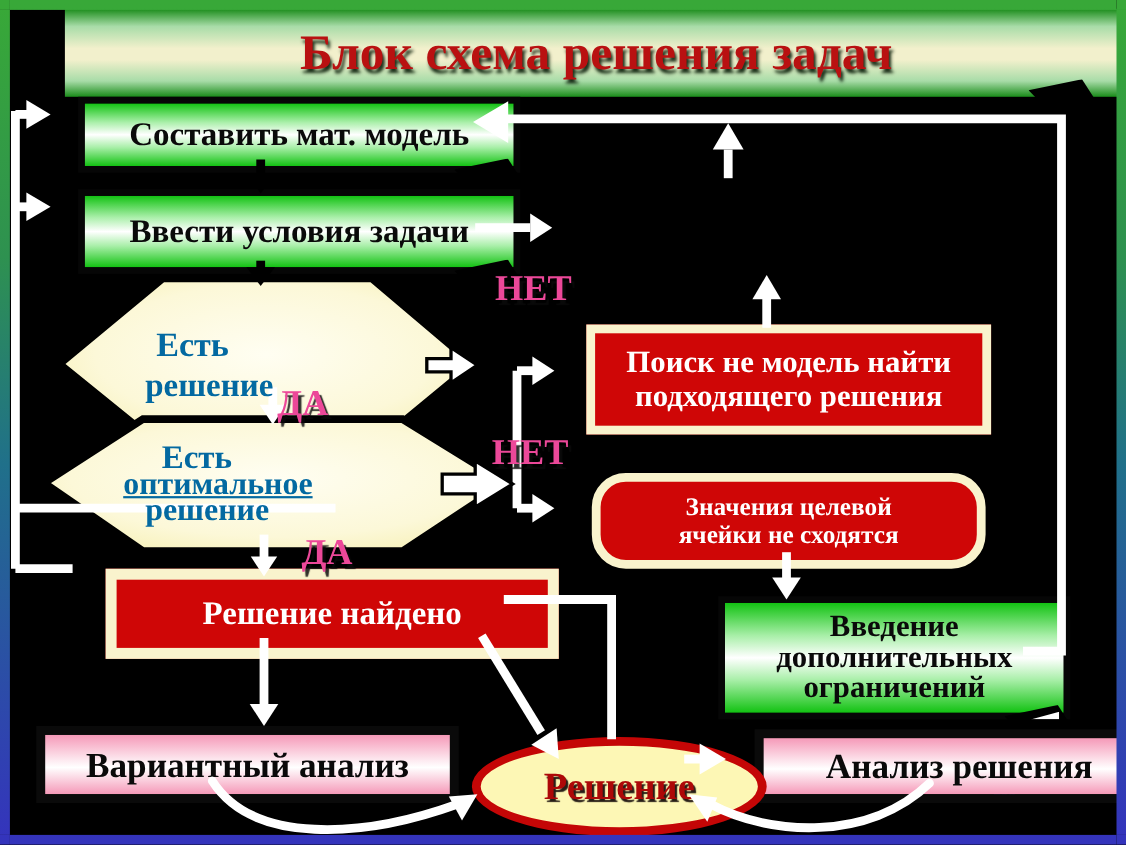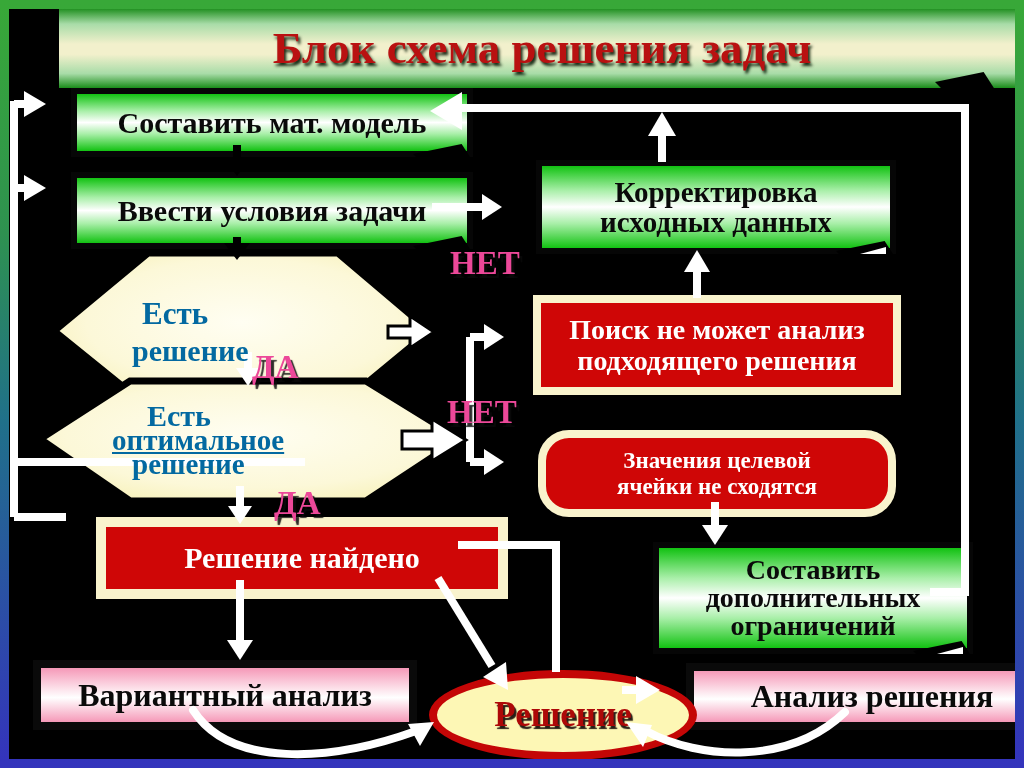--- a/index.html
+++ b/index.html
@@ -70,36 +70,30 @@
   </svg>
 
   <div class="abs gbox" style="left:40px;top:88px;width:390px;height:57px;font-size:30px;">
     <span>Составить мат. модель</span>
     <span class="fold"></span>
   </div>
   <div class="abs gbox" style="left:40px;top:172px;width:390px;height:65px;font-size:30px;">
     <span>Ввести условия задачи</span>
     <span class="fold"></span>
   </div>
-  <div class="abs gbox" style="left:505px;top:160px;width:348px;height:82px;font-size:29px;">
-    <span>Корректировка</span>
-    <span>исходных данных</span>
-    <span class="fold"></span>
-    <span class="foldcut"></span>
-  </div>
   <div class="abs gbox" style="left:622px;top:542px;width:308px;height:100px;font-size:28px;line-height:1.0;">
-    <span>Составить</span>
+    <span>Введение</span>
     <span>дополнительных</span>
     <span>ограничений</span>
     <span class="fold"></span>
     <span class="foldcut"></span>
   </div>
 
   <div class="abs rbox" style="left:502px;top:295px;width:352px;height:84px;font-size:28px;">
-    <span>Поиск не может анализ</span>
+    <span>Поиск не модель найти</span>
     <span>подходящего решения</span>
   </div>
   <div class="abs rbox" style="left:507px;top:430px;width:342px;height:71px;font-size:23px;border-radius:31px;">
     <span>Значения целевой</span>
     <span>ячейки не сходятся</span>
   </div>
   <div class="abs rbox" style="left:65px;top:517px;width:392px;height:62px;font-size:30px;border-width:10px;">
     <span>Решение найдено</span>
   </div>
 

